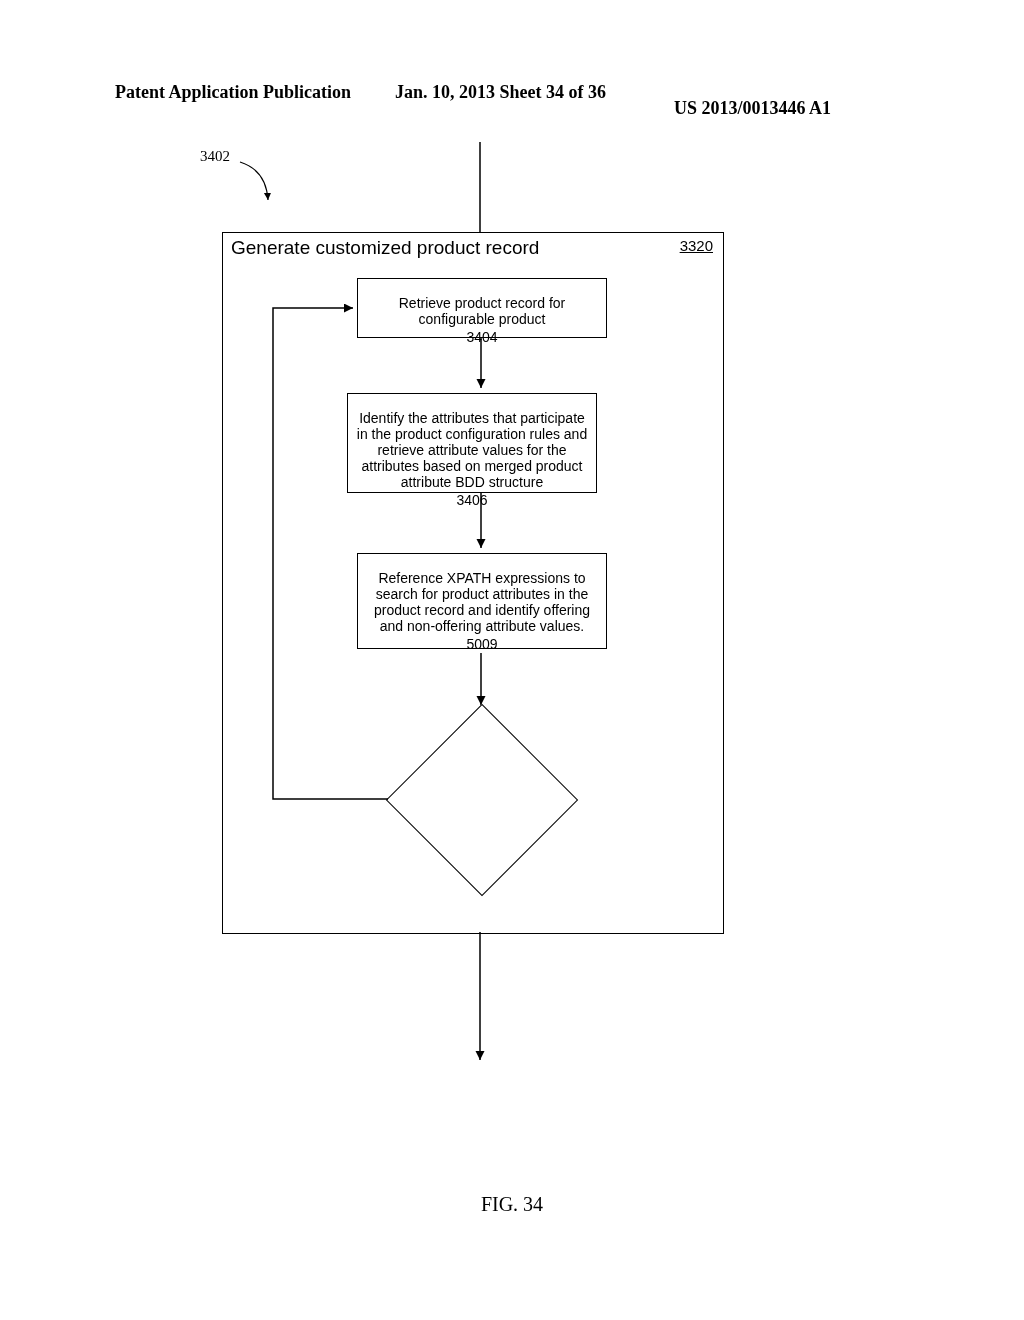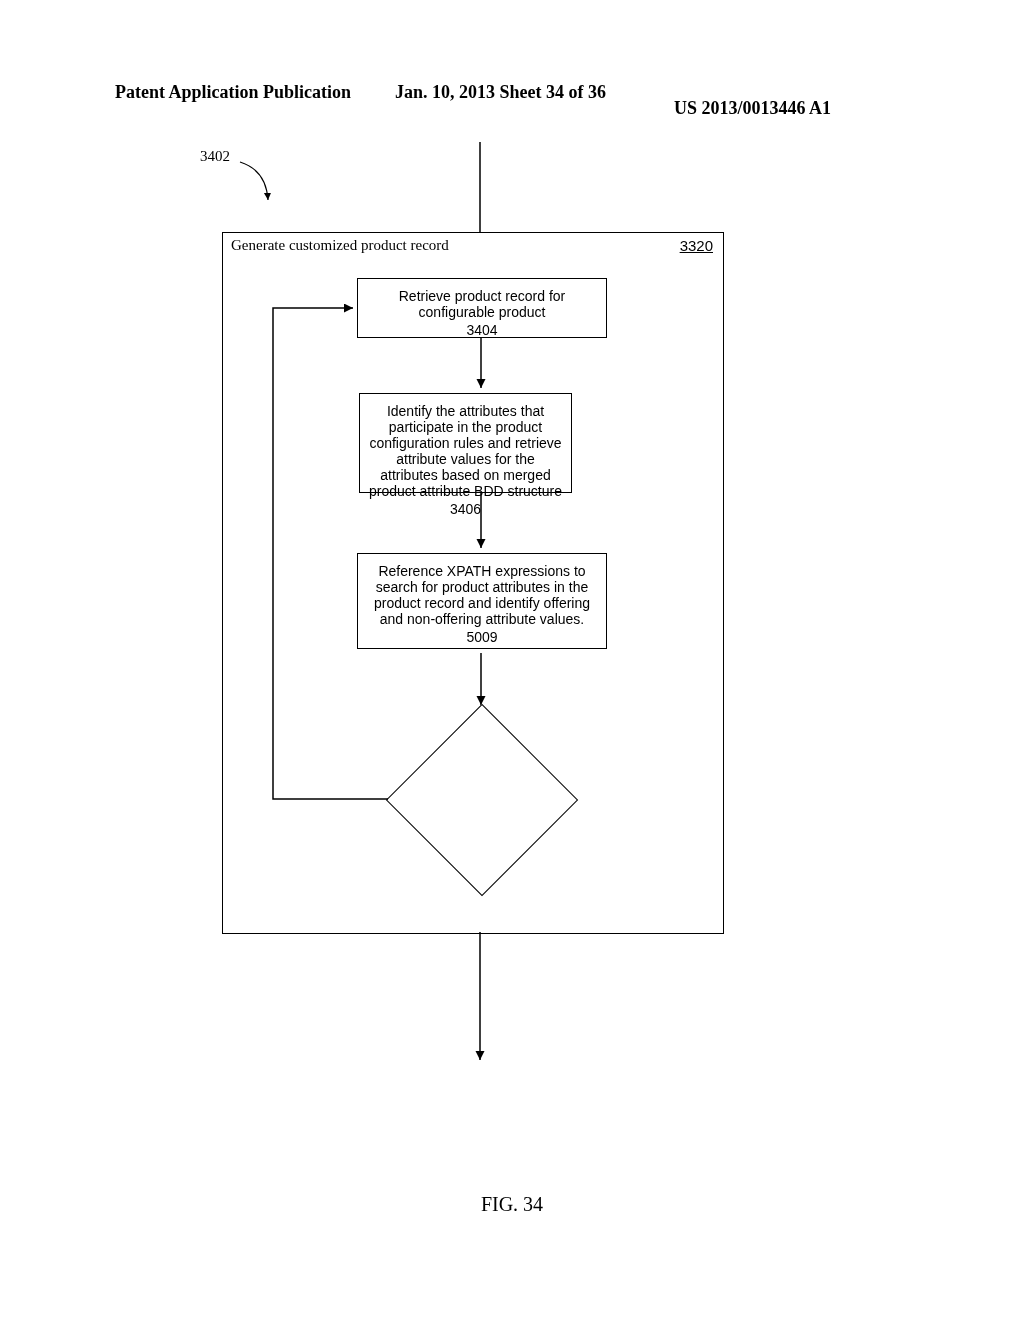--- a/index.html
+++ b/index.html
@@ -61,62 +61,62 @@
       width: 500px;
       height: 700px;
       border: 1px solid black;
       background: white;
     }
     
     .container-label {
       position: absolute;
       top: 4px;
       left: 8px;
-      font-size: 15px;
-      font-family: Liberation Serif, serif;
+      font-size: 19px;
+      font-family: Liberation Sans, sans-serif;
     }
     
     .container-ref {
       position: absolute;
       top: 4px;
       right: 10px;
       font-size: 15px;
       text-decoration: underline;
       font-family: Liberation Sans, sans-serif;
     }
     
     .flow-box {
       position: absolute;
       border: 1px solid black;
       text-align: center;
       font-size: 14px;
       font-family: Arial, sans-serif;
-      padding: 9px 8px;
+      padding: 16px 8px;
       box-sizing: border-box;
       background: white;
     }
     
     .box-ref {
       display: block;
       margin-top: 2px;
     }
     
     
     .box-3404 {
       top: 45px;
       left: 134px;
       width: 250px;
       height: 60px;
     }
     
     
     .box-3406 {
       top: 160px;
-      left: 136px;
-      width: 213px;
+      left: 124px;
+      width: 250px;
       height: 100px;
     }
     
     
     .box-3408 {
       top: 320px;
       left: 134px;
       width: 250px;
       height: 96px;
     }

